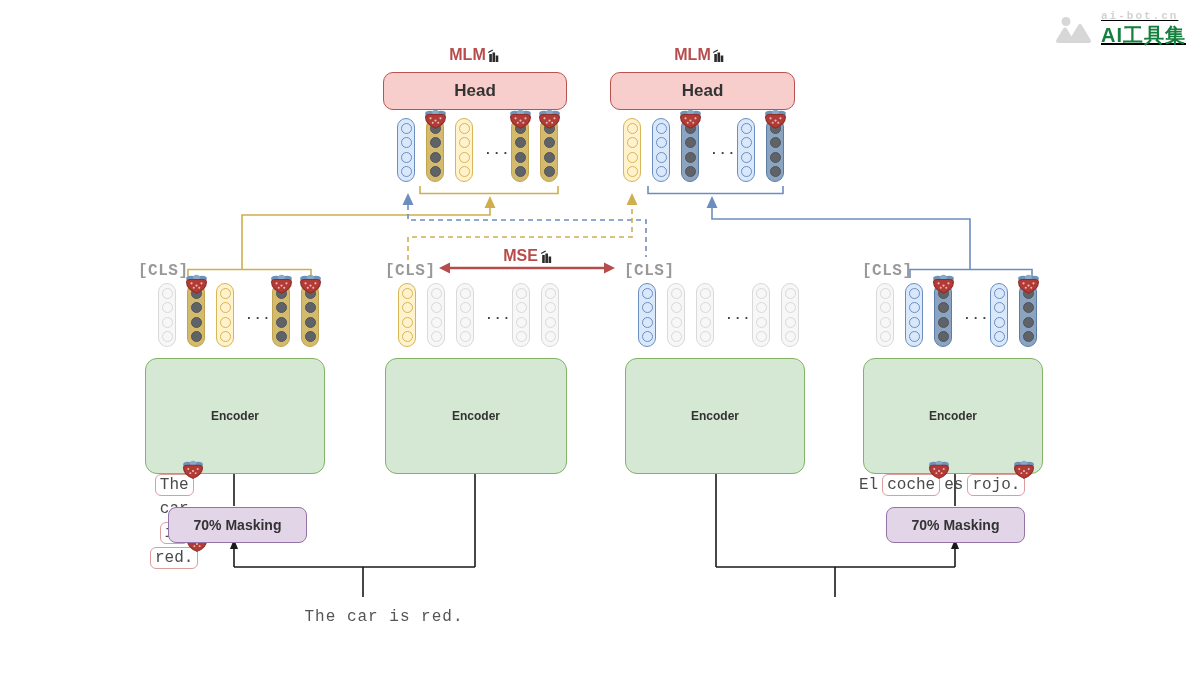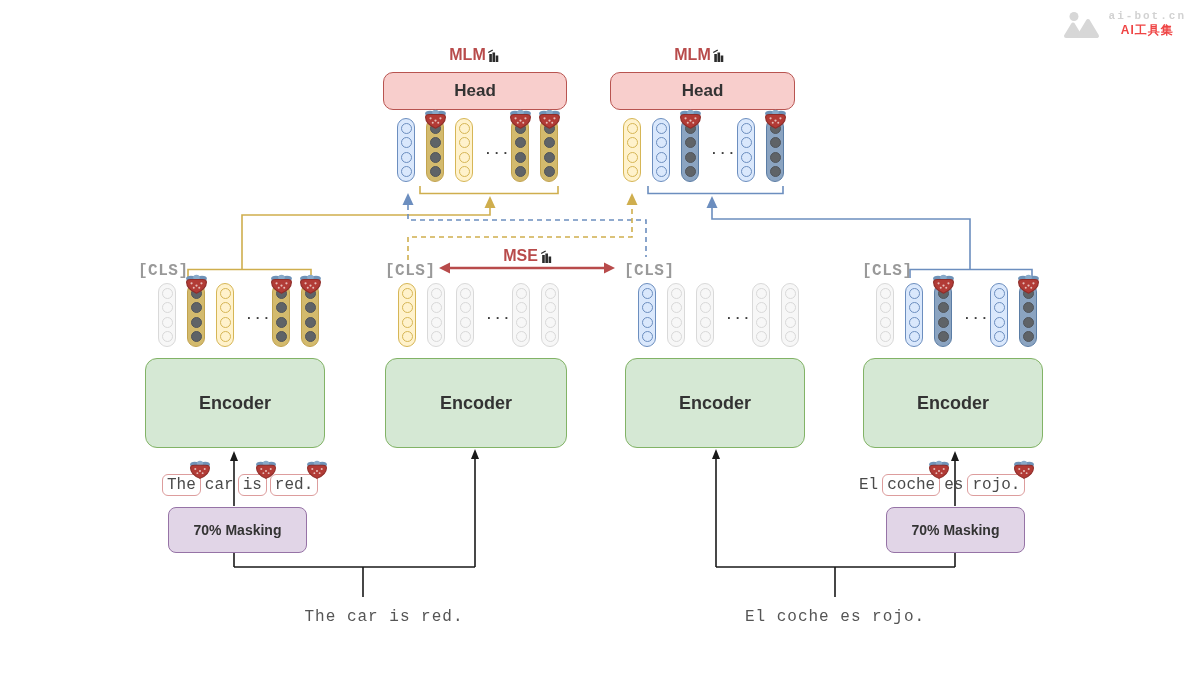--- a/index.html
+++ b/index.html
@@ -17,24 +17,24 @@
   .s-red{stroke:var(--line-red);stroke-width:2.4;fill:none;}
   .f-red{fill:var(--line-red);}
   .dashed{stroke-dasharray:5 4;}
 
   
   .box{position:absolute;z-index:2;box-sizing:border-box;display:flex;align-items:center;
        justify-content:center;font-weight:600;color:var(--text-dark);}
   .head-box{height:38px;top:72px;background:var(--red-fill);border:1.5px solid var(--red-border);
             border-radius:10px;font-size:17px;}
   .head-left{left:383px;width:184px;} .head-right{left:610px;width:185px;}
-  .encoder-box{top:358px;width:180px;height:90px;background:var(--green-fill);
-               border:1.5px solid var(--green-border);border-radius:12px;font-size:18px;}
+  .encoder-box{top:358px;width:180px;height:116px;background:var(--green-fill);
+               border:1.5px solid var(--green-border);border-radius:12px;font-size:12px;}
   .enc-1{left:145px;} .enc-2{left:385px;width:182px;} .enc-3{left:625px;} .enc-4{left:863px;}
-  .mask-box{top:507px;width:139px;height:46px;background:var(--purple-fill);
+  .mask-box{top:507px;width:139px;height:36px;background:var(--purple-fill);
             border:1.5px solid var(--purple-border);border-radius:8px;font-size:14px;}
   .mask-left{left:168px;} .mask-right{left:886px;}
 
   
   .loss-label{position:absolute;z-index:2;display:flex;align-items:center;gap:2px;
               transform:translateX(-50%);font-weight:700;font-size:16px;color:var(--line-red);}
   .mlm-left{left:475px;top:46px;} .mlm-right{left:700px;top:46px;}
   .mse-label{left:528px;top:247px;}
 
   
@@ -59,37 +59,37 @@
   .token-col .strawberry{position:absolute;top:-10px;left:-5px;width:27px;height:22px;}
 
   
   .cls{position:absolute;z-index:3;top:262px;font-family:"Liberation Mono",monospace;
        font-weight:700;font-size:16px;letter-spacing:0.5px;color:var(--text-gray);}
   .cls-1{left:138px;} .cls-2{left:385px;} .cls-3{left:624px;} .cls-4{left:862px;}
 
   
   .word-row{position:absolute;z-index:2;display:flex;gap:3px;align-items:center;
             font-family:"Liberation Mono",monospace;font-size:16px;color:#4a4a4a;}
-  .words-left{left:162px;top:474px;} .words-right{left:858px;top:474px;}
+  .words-left{left:150px;top:474px;flex-direction:column;} .words-right{left:858px;top:474px;}
   .word{position:relative;padding:1px 1px;}
   .word.boxed{border:1.5px solid var(--word-box-border);border-radius:6px;padding:1px 4px;
               background:#ffffff;}
   .word .strawberry{position:absolute;top:-15px;right:-13px;width:26px;height:21px;}
 
   
   .sentence{position:absolute;z-index:2;top:608px;transform:translateX(-50%);
             font-family:"Liberation Mono",monospace;font-size:16px;letter-spacing:1px;color:#555;}
   .sent-left{left:384px;} .sent-right{left:835px;}
 
   
   .watermark{position:absolute;z-index:2;top:10px;right:14px;display:flex;gap:6px;
-             align-items:center;}
+             align-items:center;text-decoration:underline;}
   .wm-site{font-family:"Liberation Mono",monospace;font-weight:700;font-size:11px;
            letter-spacing:2px;color:#d2d2d2;}
-  .wm-name{font-weight:700;font-size:12px;color:#ef4444;letter-spacing:1px;text-align:center;}
+  .wm-name{font-weight:700;font-size:20px;color:#15803d;letter-spacing:1px;text-align:center;}
 </style>
 </head>
 <body>
 
 <div class="canvas">
 
   <svg class="overlay" viewBox="0 0 1200 675">
 
     <g>
       <path class="s-black" d="M234,567 H475 M363,567 V597"></path>
@@ -578,15 +578,14 @@
     </div>
 
   <div class="box mask-box mask-left">
     <span>70% Masking</span>
   </div>
   <div class="box mask-box mask-right">
     <span>70% Masking</span>
   </div>
 
   <div class="sentence sent-left">The car is red.</div>
-  <div class="sentence sent-right">El coche es rojo.</div>
 
 </div>
 
 </body></html>

